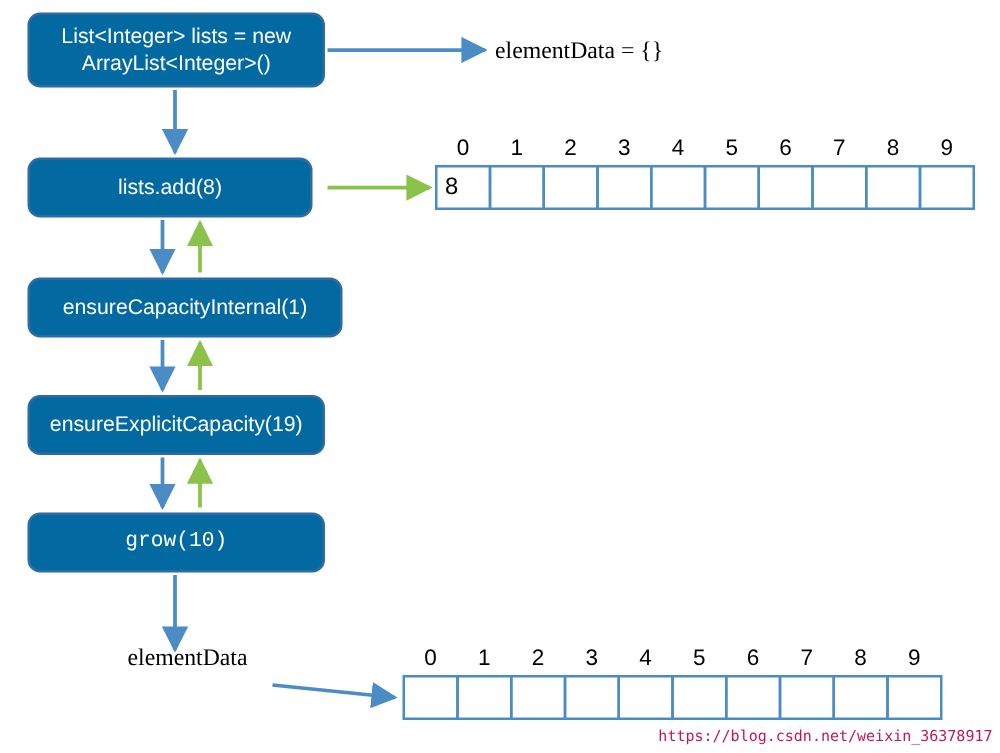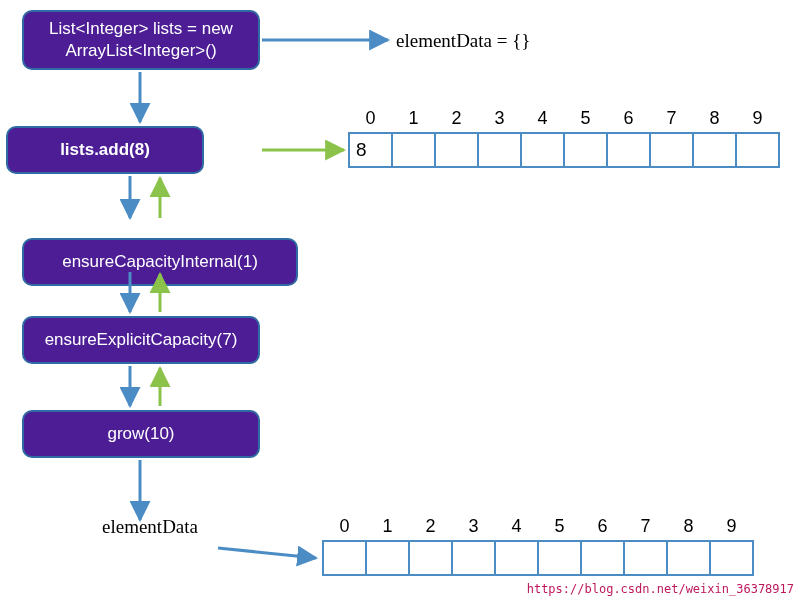--- a/index.html
+++ b/index.html
@@ -7,21 +7,21 @@
     margin: 0;
     width: 800px;
     height: 602px;
     font-family: Arial, sans-serif;
     background: #fff;
     position: relative;
     overflow: hidden;
   }
   .node {
     position: absolute;
-    background: #4c1d95;
+    background: #0369a1;
     border: 2px solid #2f6ba3;
     border-radius: 10px;
     color: #fff;
     font-size: 17px;
     display: flex;
     align-items: center;
     justify-content: center;
     text-align: center;
     padding: 6px 10px;
     line-height: 1.3;
@@ -73,30 +73,30 @@
     font-family: monospace;
   }
 </style>
 </head>
 <body>
 
 <div class="node" style="left:22px; top:10px; width:238px; height:60px;">
   <span style="white-space:pre-line;">List&lt;Integer&gt; lists = new
 ArrayList&lt;Integer&gt;()</span>
 </div>
-<div class="node" style="left:6px; top:126px; width:198px; height:48px;font-weight:bold;">
+<div class="node" style="left:22px; top:126px; width:228px; height:48px;">
   <span>lists.add(8)</span>
 </div>
-<div class="node" style="left:22px; top:222px; width:276px; height:48px;margin-top:16px;">
+<div class="node" style="left:22px; top:222px; width:252px; height:48px;">
   <span>ensureCapacityInternal(1)</span>
 </div>
 <div class="node" style="left:22px; top:316px; width:238px; height:48px;">
-  <span>ensureExplicitCapacity(7)</span>
-</div>
-<div class="node" style="left:22px; top:410px; width:238px; height:48px;">
+  <span>ensureExplicitCapacity(19)</span>
+</div>
+<div class="node" style="left:22px; top:410px; width:238px; height:48px;font-family:Liberation Mono, monospace;">
   <span>grow(10)</span>
 </div>
 
 <div class="label" style="left:396px; top:30px;">elementData = {}</div>
 <div class="label" style="left:102px; top:516px;">elementData</div>
 
 <div class="array" id="array1" style="left:348px; top:132px;">
     <div class="cell">
       <div class="idx">0</div>
       <span>8</span>

